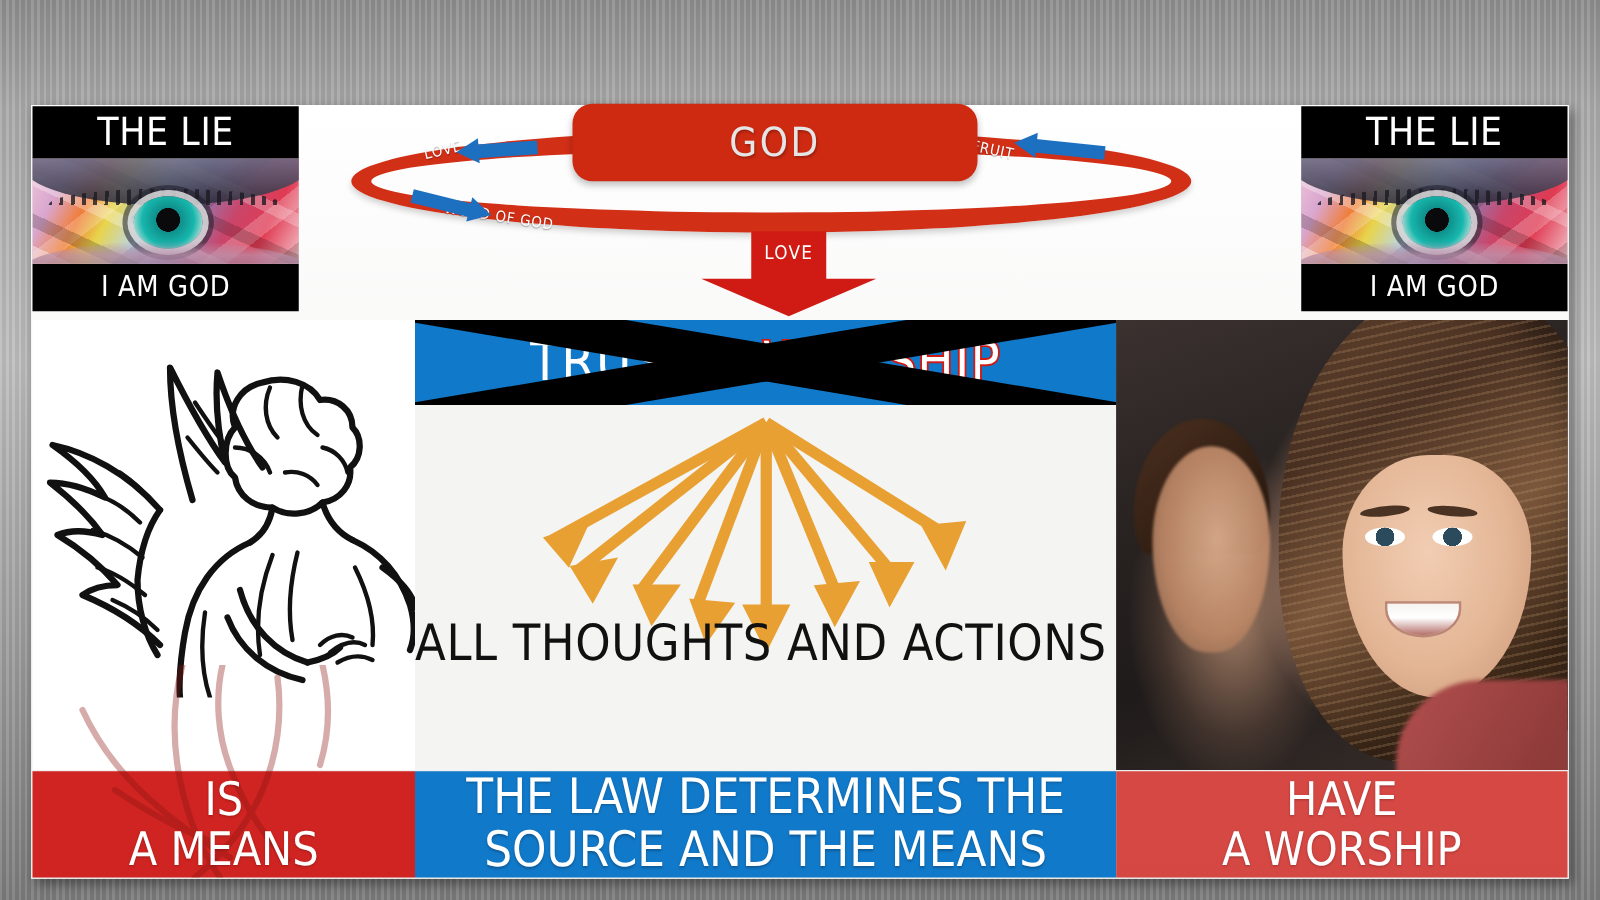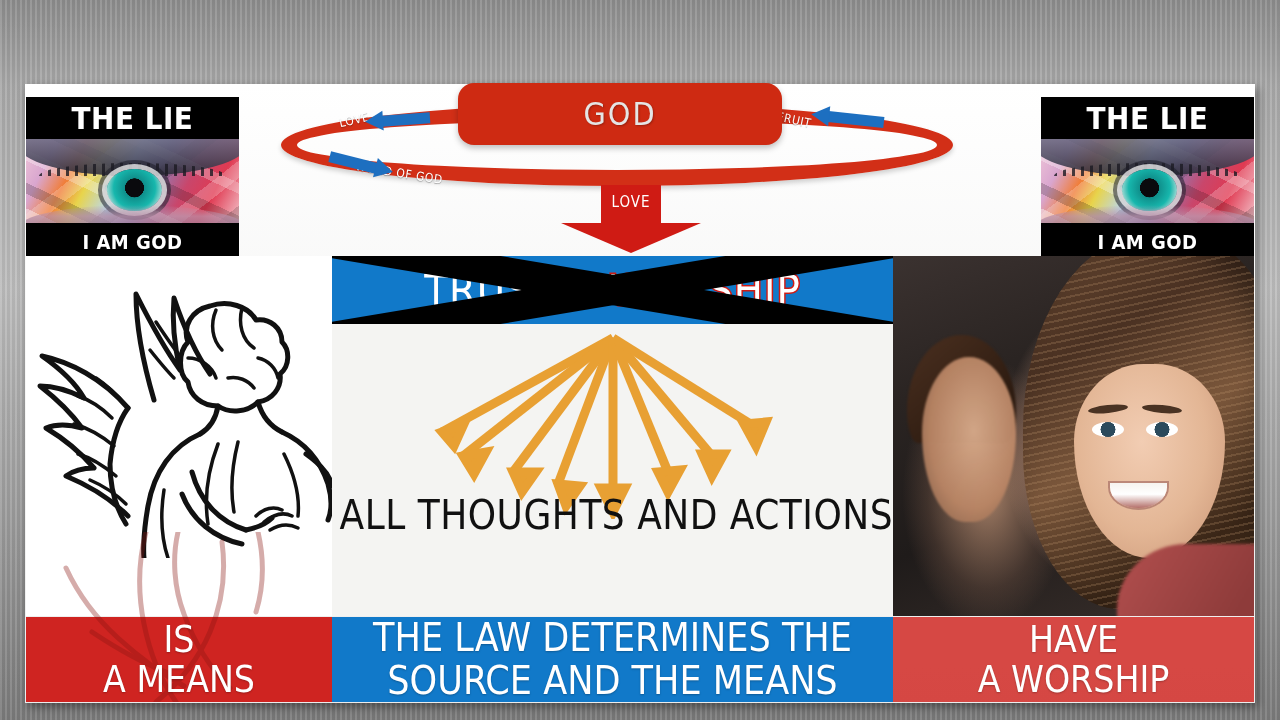--- a/index.html
+++ b/index.html
@@ -44,29 +44,29 @@
   }
   
   #canvas:before{
     content:"";position:absolute;inset:0;
     background:linear-gradient(180deg,#ffffff 0%,#f4f4f3 55%,#ececec 100%);
   }
 
   .layer{position:absolute;}
 
   
-  .lie-card{position:absolute;top:13px;width:213px;height:164px;font-weight:bold;}
+  .lie-card{position:absolute;top:1px;width:213px;height:164px;}
   .lie-card.left{left:1px;}
   .lie-card.right{left:1016px;}
   .lie-head,.lie-foot{
     background:#000;color:#fff;text-align:center;
     font-family:"DejaVu Sans Condensed","Liberation Sans", sans-serif;
   }
   .lie-head{height:42px;line-height:42px;font-size:31px;letter-spacing:.5px;}
-  .lie-foot{height:38px;line-height:38px;font-size:20px;letter-spacing:.5px;}
+  .lie-foot{height:38px;line-height:38px;font-size:23px;letter-spacing:.5px;}
   .eye-img{
     position:relative;height:84px;width:100%;overflow:hidden;
     background:#c8b6c0;
   }
   
   .eye-img .bg{
     position:absolute;inset:0;
     background:
       radial-gradient(ellipse 60% 55% at 48% 58%, #0e9b94 0%, #0e9b94 18%, transparent 19%),
       linear-gradient(118deg,#f0c7d8 0%,#d9a6cf 13%,#f07e3a 24%,#e8d44b 33%,#b9d7ef 46%,#8e7fb8 58%,#c9466b 72%,#e03a52 84%,#f3c6cd 100%);
@@ -220,21 +220,21 @@
     color:#ffffff;
     -webkit-text-stroke:3px #cf1b14;
     paint-order:stroke fill;
   }
   .xbar{position:absolute;left:-4%;top:50%;width:108%;height:30px;background:#000;}
   .xbar.a{transform:translateY(-50%) rotate(9.5deg);}
   .xbar.b{transform:translateY(-50%) rotate(-9.5deg);}
 
   #rays{position:absolute;left:0;top:68px;width:561px;height:195px;}
   #tagline{
-    position:absolute;left:0;top:236px;width:561px;text-align:right;
+    position:absolute;left:0;top:236px;width:561px;text-align:left;
     color:#111;font-size:40px;letter-spacing:.5px;
     font-family:"DejaVu Sans Condensed","Liberation Sans", sans-serif;
   }
 
   
   .bottom{position:absolute;top:533px;height:85px;
     display:flex;align-items:center;justify-content:center;text-align:center;
     color:#fff;font-family:"DejaVu Sans Condensed","Liberation Sans", sans-serif;
     line-height:1.08;white-space:pre-line;}
   #bar-left{left:1px;width:306px;background:#cf2421;font-size:37px;}

